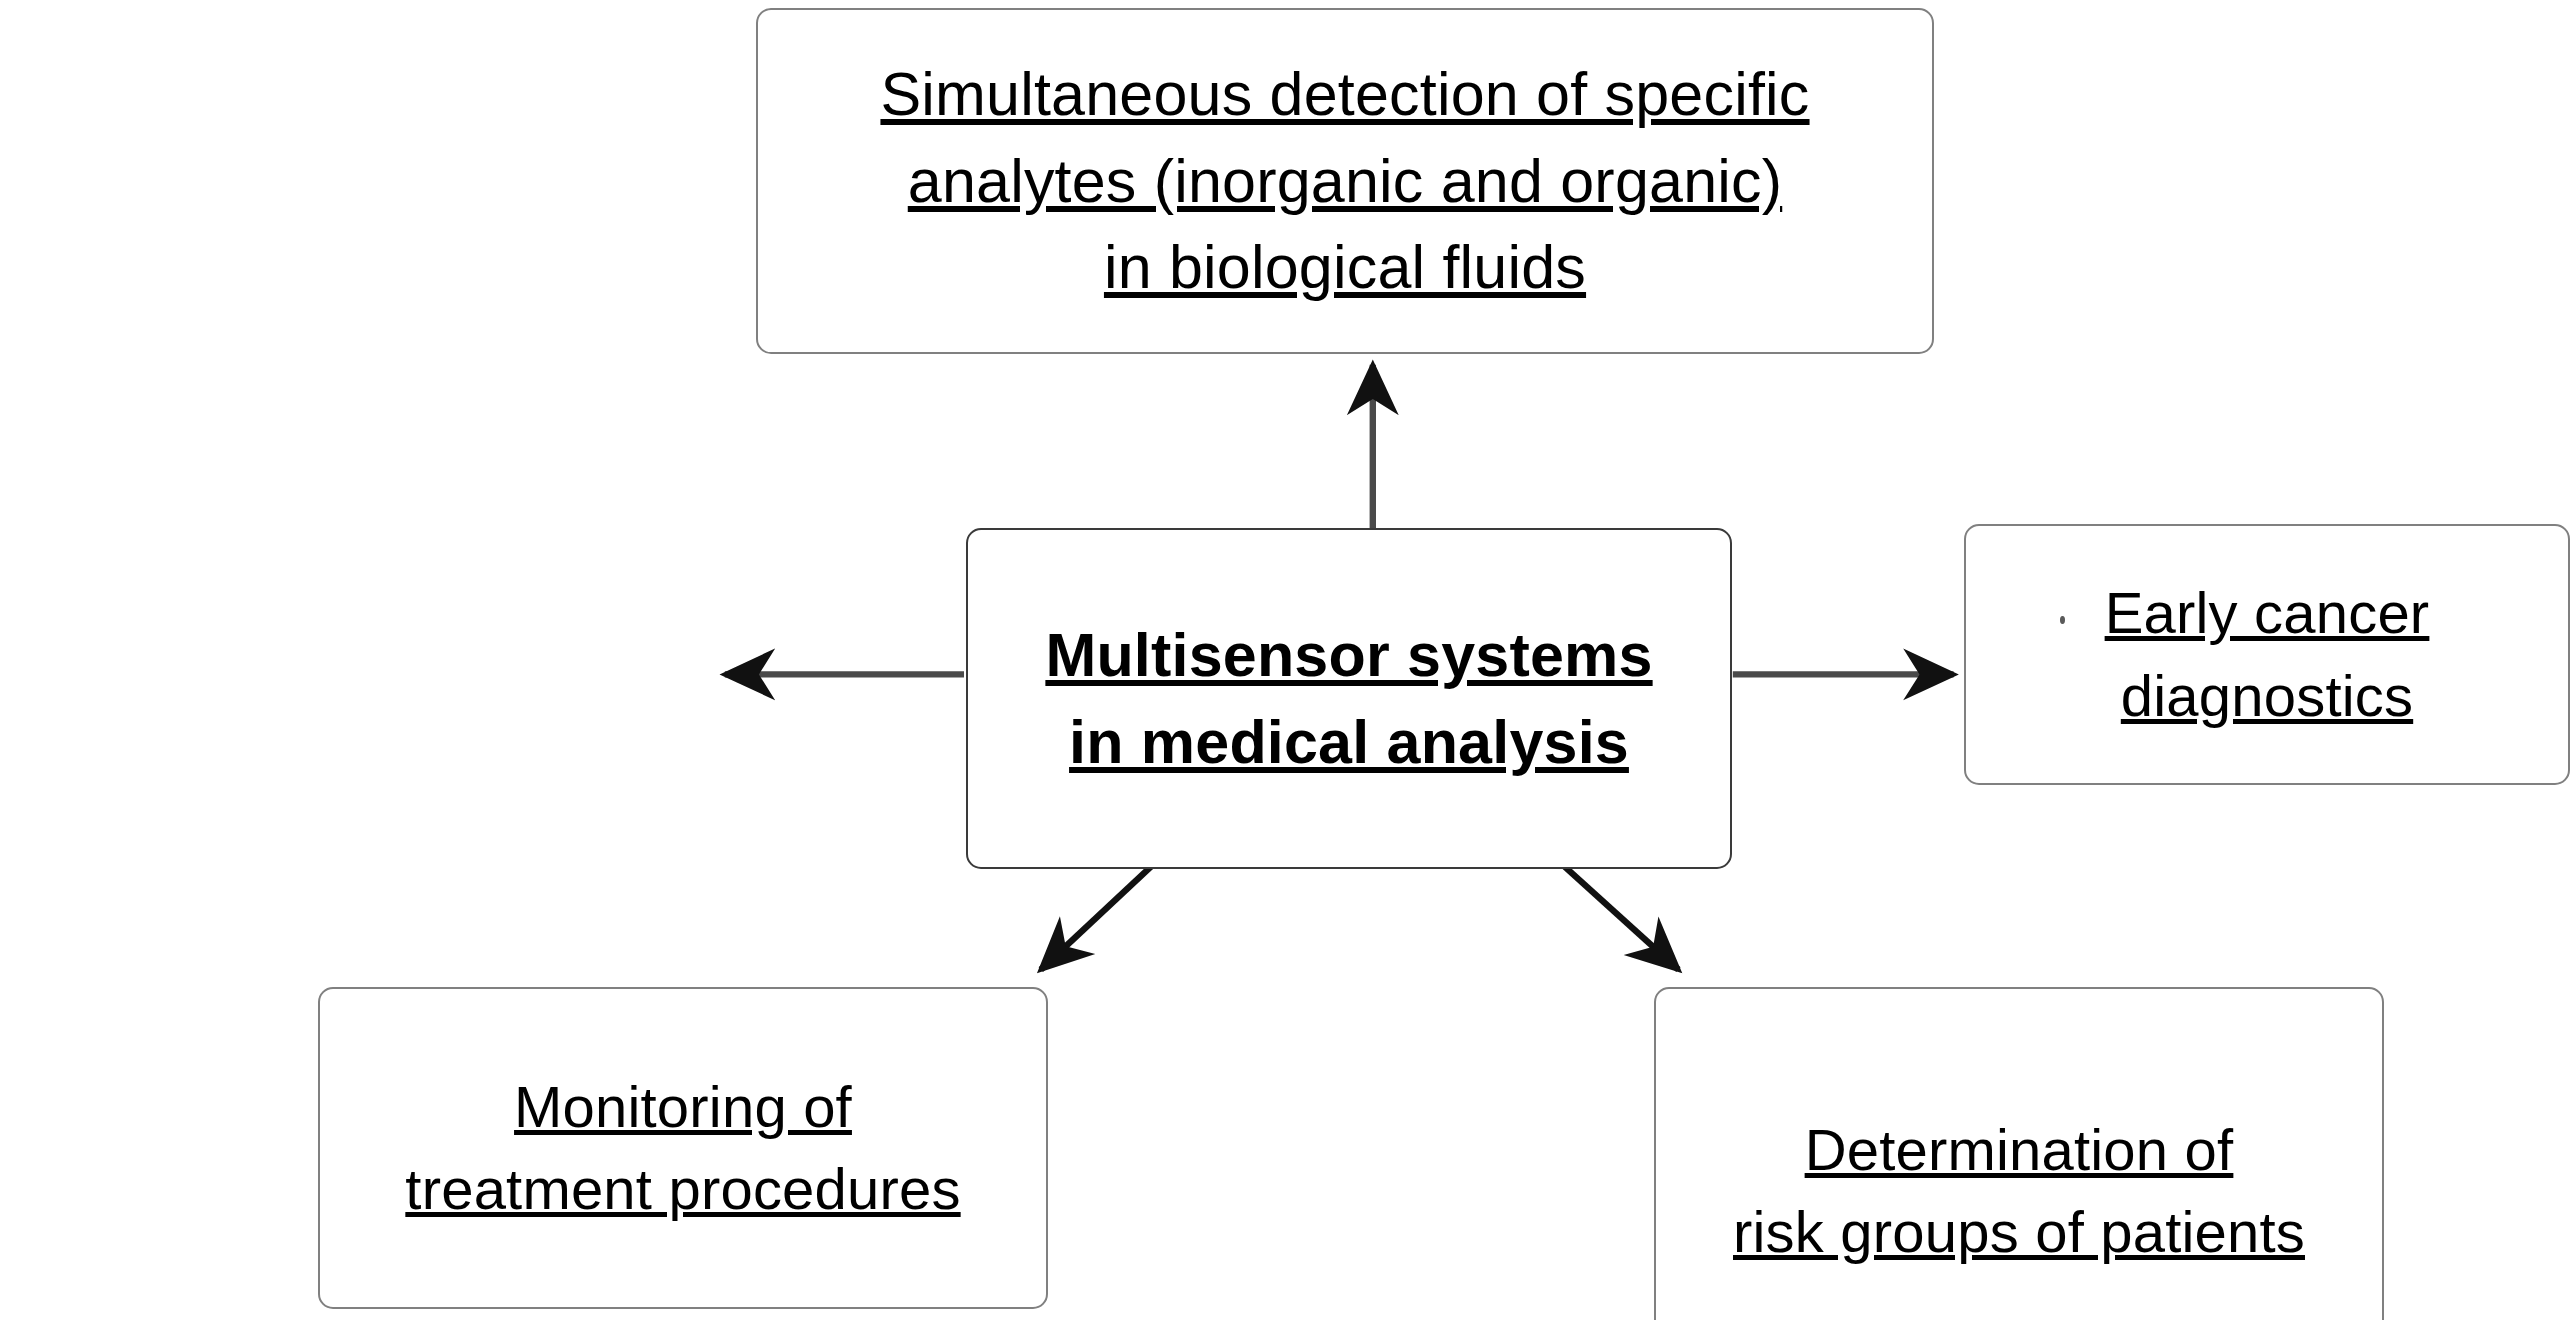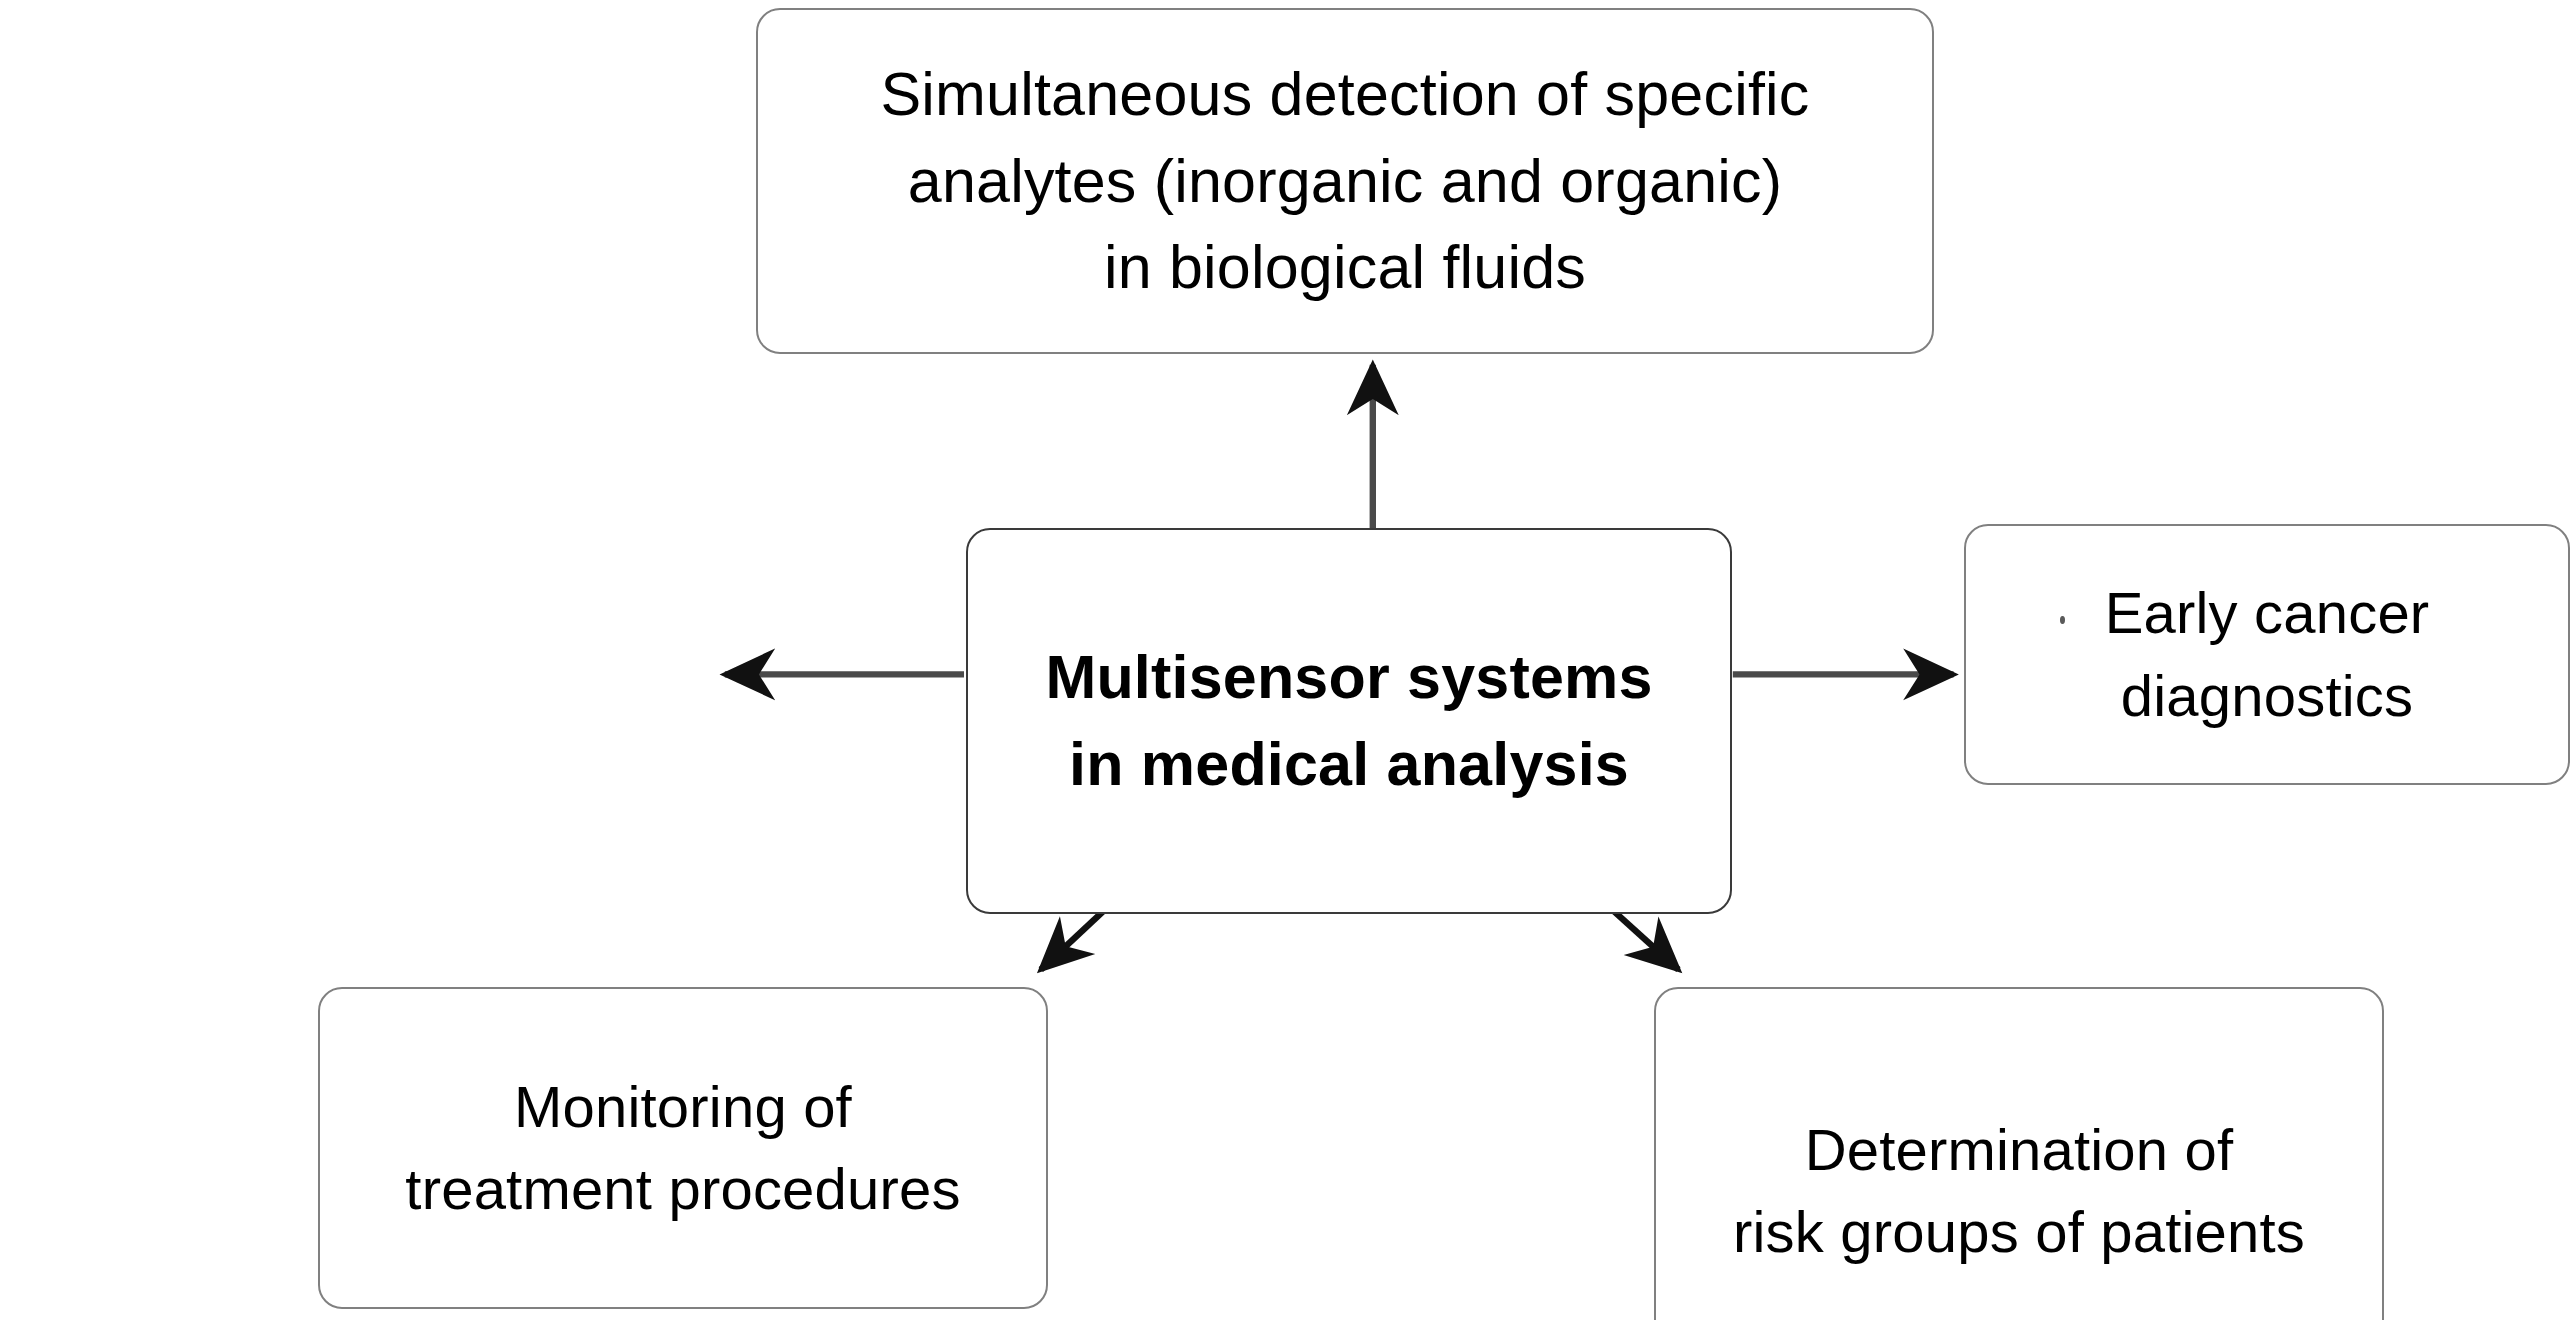--- a/index.html
+++ b/index.html
@@ -13,49 +13,50 @@
     height: 1320px;
     background: #ffffff;
     overflow: hidden;
     font-family: "Liberation Sans", sans-serif;
   }
   .node {
     position: absolute;
     box-sizing: border-box;
     background: #ffffff;
     border: 2.4px solid #808080;
-    border-radius: 24px;
+    border-radius: 15px;
     display: flex;
     align-items: center;
     justify-content: center;
     text-align: center;
     color: #000000;
     line-height: 1.42;
     white-space: pre-line;
     letter-spacing: 0.2px;
+    text-decoration: underline;
   }
   .node-text {
     display: block;
     width: 100%;
     padding: 0 14.4px;
     box-sizing: border-box;
   }
   #node-top {
     left: 756px;  top: 8px;
     width: 1178px; height: 346px;
     font-size: 61px;
   }
   #node-left {
     left: 9.6px;   top: 526px;
     width: 702px;  height: 299px;
     font-size: 58px;
   }
   #node-center {
     left: 966px; top: 528px;
-    width: 766px;  height: 386px;
+    width: 766px;  height: 341px;
     font-size: 61px;
     font-weight: bold;
     border-color: #3a3a3a;
     border-width: 2.4px;
   }
   #node-right {
     left: 1964px; top: 524px;
     width: 606px;  height: 261px;
     font-size: 58px;
   }

